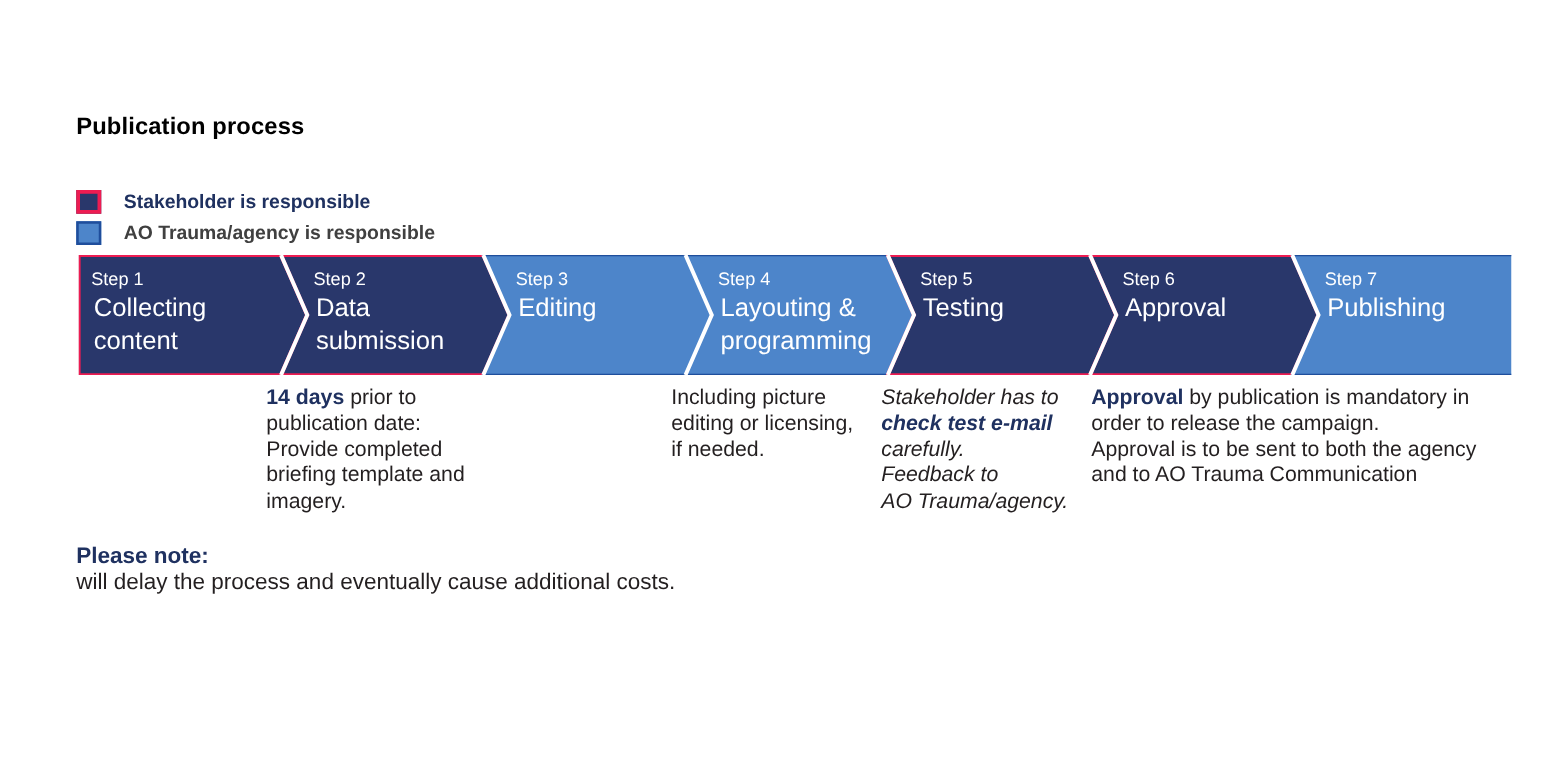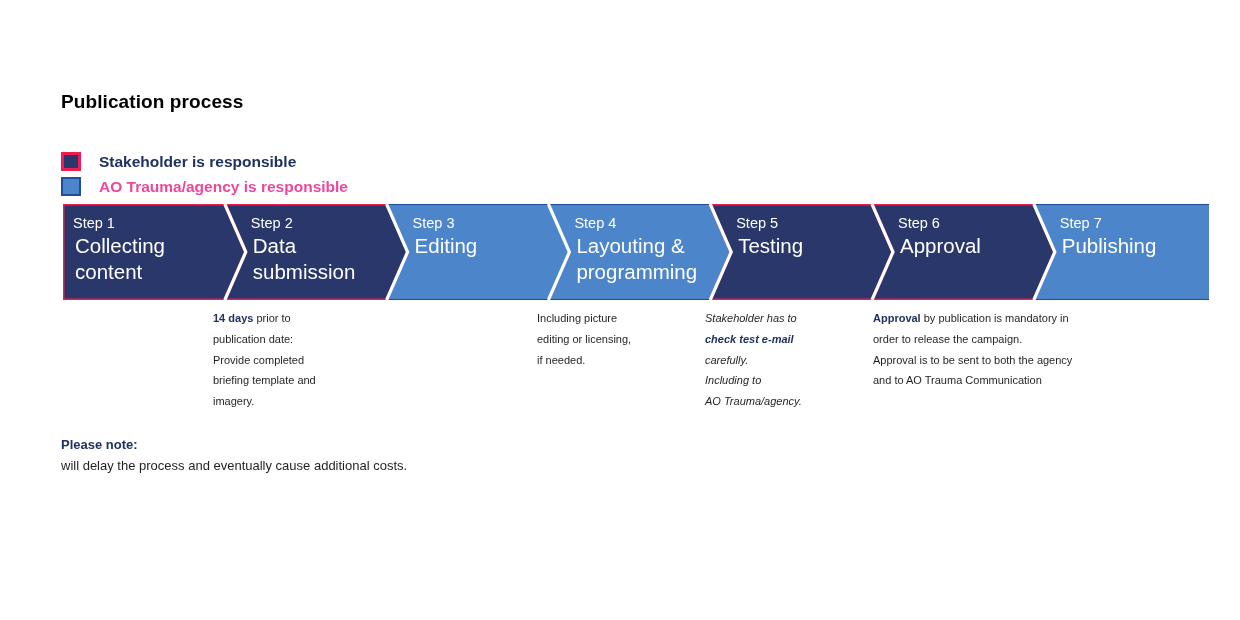--- a/index.html
+++ b/index.html
@@ -51,21 +51,21 @@
     background: #4d85ca;
     border: 2px solid #1f4e9c;
   }
   .legend-label {
     margin-left: 18px;
     font-size: 15.5px;
     font-weight: bold;
     white-space: nowrap;
   }
   .legend-label.dark { color: #1f3160; }
-  .legend-label.blue { color: #ec4899; }
+  .legend-label.blue { color: #404040; }
 
   
   #chevron-band {
     position: absolute;
     left: 63px;
     top: 204px;
     width: 1146px;
     height: 120px;
   }
   #chevron-band svg { display: block; }
@@ -76,36 +76,36 @@
   }
   .step-title {
     font-family: "Liberation Sans", sans-serif;
     font-size: 20.5px;
     fill: #ffffff;
   }
 
   
   .note {
     position: absolute;
-    font-size: 11px;
+    font-size: 17px;
     line-height: 20.8px;
     color: #231f20;
     white-space: nowrap;
   }
   .note b {
     font-weight: bold;
     color: #1f3160;
   }
 
   
   #footer-note {
     position: absolute;
     left: 61px;
     top: 434px;
-    font-size: 13px;
+    font-size: 18px;
     line-height: 21.2px;
     color: #231f20;
     white-space: nowrap;
   }
   #footer-note .footer-head {
     font-weight: bold;
     color: #1f3160;
   }
 </style>
 </head>
@@ -169,21 +169,21 @@
     </div>
     <div class="note" style="left: 537px; top: 308px;">
       <div><span>Including picture</span></div>
       <div><span>editing or licensing,</span></div>
       <div><span>if needed.</span></div>
     </div>
     <div class="note" style="left: 705px; top: 308px; font-style: italic;">
       <div><span>Stakeholder has to</span></div>
       <div><b>check test e-mail</b></div>
       <div><span>carefully.</span></div>
-      <div><span>Including to</span></div>
+      <div><span>Feedback to</span></div>
       <div><span>AO Trauma/agency.</span></div>
     </div>
     <div class="note" style="left: 873px; top: 308px;">
       <div><b>Approval</b><span> by publication is mandatory in</span></div>
       <div><span>order to release the campaign.</span></div>
       <div><span>Approval is to be sent to both the agency</span></div>
       <div><span>and to AO Trauma Communication</span></div>
     </div>
   </div>
 

